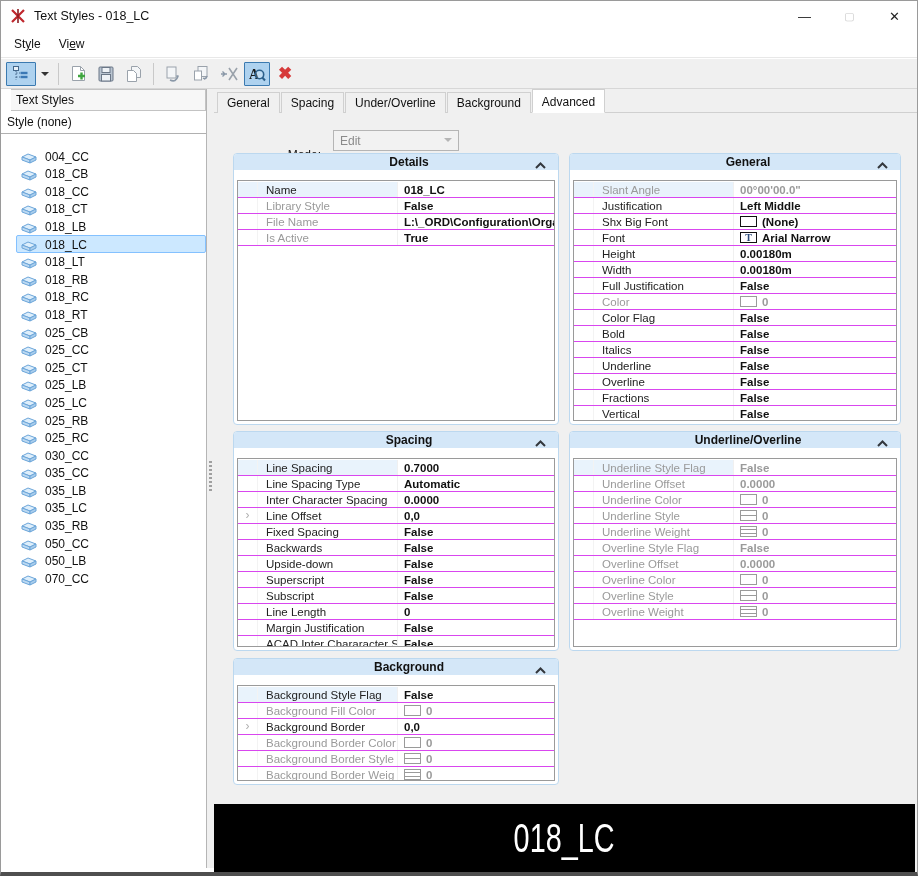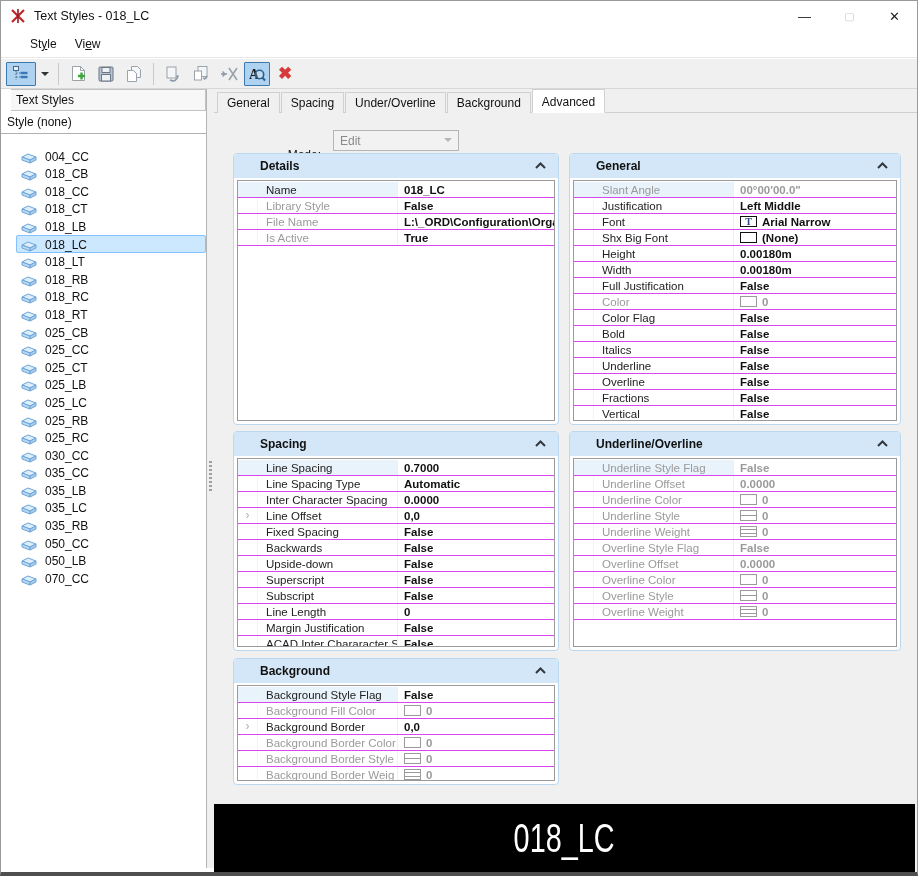--- a/index.html
+++ b/index.html
@@ -9,21 +9,21 @@
 
   
   .titlebar { position:absolute; left:0; top:0; right:0; height:30px; background:#fff; display:flex; align-items:center; }
   .app-icon { width:16px; height:16px; margin:0 8px 0 9px; flex:none; }
   .title-text { font-size:12.5px; color:#111; }
   .win-controls { position:absolute; right:0; top:0; height:30px; display:flex; }
   .win-btn { width:45px; height:30px; display:flex; align-items:center; justify-content:center; font-size:13px; color:#222; }
   .win-btn.max { color:#c9c9c9; font-size:11px; }
 
   
-  .menubar { position:absolute; left:0; top:30px; right:0; height:27px; background:#fff; display:flex; align-items:center; padding-left:20px; border-bottom:1px solid #e8e8e8;}
+  .menubar { position:absolute; left:0; top:30px; right:0; height:27px; background:#fff; display:flex; align-items:center; padding-left:4px; border-bottom:1px solid #e8e8e8;}
   .menu-item { font-size:12px; color:#111; padding:4px 9px; }
   .menu-item .u { text-decoration:underline; }
 
   
   .toolbar { position:absolute; left:0; top:58px; right:0; height:30px; background:#f0f0f0; border-bottom:1px solid #d7d7d7; display:flex; align-items:center; padding-left:4px; }
   .tbtn { height:24px; min-width:26px; display:flex; align-items:center; justify-content:center; border:1px solid transparent; border-radius:1px; margin:0 1px; background:transparent; }
   .tbtn.active { background:#aed2ef; border-color:#3b7ab0; }
   .tbtn.caret { min-width:14px; }
   .tsep { width:1px; height:22px; background:#c9c9c9; margin:0 5px; }
   .caret-glyph { width:0; height:0; border-left:4px solid transparent; border-right:4px solid transparent; border-top:4px solid #333; }
@@ -50,21 +50,21 @@
   .tab { font-size:12px; color:#111; background:#f0f0f0; border:1px solid #d0d0d0; border-bottom:none; padding:3px 9px 4px 9px; margin-right:1px; margin-bottom:-1px; height:21px; }
   .tab.active { background:#fff; height:24px; padding-top:5px; border-bottom:1px solid #fff; position:relative; z-index:2; }
 
   .mode-row { position:absolute; left:0; top:40px; width:460px; height:22px; }
   .mode-label { position:absolute; right:353px; top:19px; font-size:12px; color:#111; }
   .mode-select { position:absolute; left:119px; top:1px; width:126px; height:21px; background:#f2f2f2; border:1px solid #b5b5b5; display:flex; align-items:center; padding-left:6px; font-size:12px; color:#8a8a8a; }
   .mode-select .dd { position:absolute; right:6px; top:7px; width:0; height:0; border-left:4px solid transparent; border-right:4px solid transparent; border-top:4px solid #b5b5b5; }
 
   
   .panel { position:absolute; background:#fff; border:1px solid #bcd8ef; border-radius:4px; overflow:hidden; }
-  .phead { height:24px; background:#d4e7f8; display:flex; align-items:center; padding-left:26px; font-size:12px; font-weight:bold; color:#111; position:relative; }
+  .phead { height:16px; background:#d4e7f8; display:flex; align-items:center; padding-left:26px; font-size:12px; font-weight:bold; color:#111; position:relative;justify-content:center; }
   .phead svg { position:absolute; right:12px; top:8px; }
   .pbody { position:absolute; left:3px; right:3px; top:26px; bottom:3px; background:#fff; border:1px solid #9a9a9a; overflow:hidden; padding-top:1px; }
   .prow { height:16px; display:flex; align-items:center; font-size:11.5px; border-bottom:1px solid #d946ef;justify-content:flex-end; }
   .prow .ind { width:20px; flex:none; text-align:center; color:#b0b0b0; font-size:12px; line-height:14px; border-right:1px solid #f3f3f3; align-self:stretch; }
   .prow .lab { width:140px; flex:none; padding-left:8px; color:#222; white-space:nowrap; overflow:hidden; border-right:1px solid #f0f0f0; align-self:stretch; display:flex; align-items:center; }
   .prow .val { flex:1; padding-left:6px; font-weight:bold; color:#111; white-space:nowrap; overflow:hidden; display:flex; align-items:center; gap:5px; }
   .prow.first .ind, .prow.first .lab { background:#e9f3fc; }
   .dim { color:#9a9a9a !important; }
   .swatch { flex:none; width:17px; height:11px; border:1px solid #111; background:#fff; display:flex; flex-direction:column; justify-content:space-evenly; }
   .swatch i { display:block; height:1px; background:#111; }
@@ -482,32 +482,32 @@
           </div>
           <div class="prow">
             <span class="ind"></span>
             <span class="lab">Justification</span>
             <span class="val">
               <span>Left Middle</span>
             </span>
           </div>
           <div class="prow">
             <span class="ind"></span>
+            <span class="lab">Shx Big Font</span>
+            <span class="val">
+              <span class="swatch"></span>
+              <span>(None)</span>
+            </span>
+          </div>
+          <div class="prow">
+            <span class="ind"></span>
             <span class="lab">Font</span>
             <span class="val">
               <span class="swatch font-sw">T</span>
               <span>Arial Narrow</span>
-            </span>
-          </div>
-          <div class="prow">
-            <span class="ind"></span>
-            <span class="lab">Shx Big Font</span>
-            <span class="val">
-              <span class="swatch"></span>
-              <span>(None)</span>
             </span>
           </div>
           <div class="prow">
             <span class="ind"></span>
             <span class="lab">Height</span>
             <span class="val">
               <span>0.00180m</span>
             </span>
           </div>
           <div class="prow">

